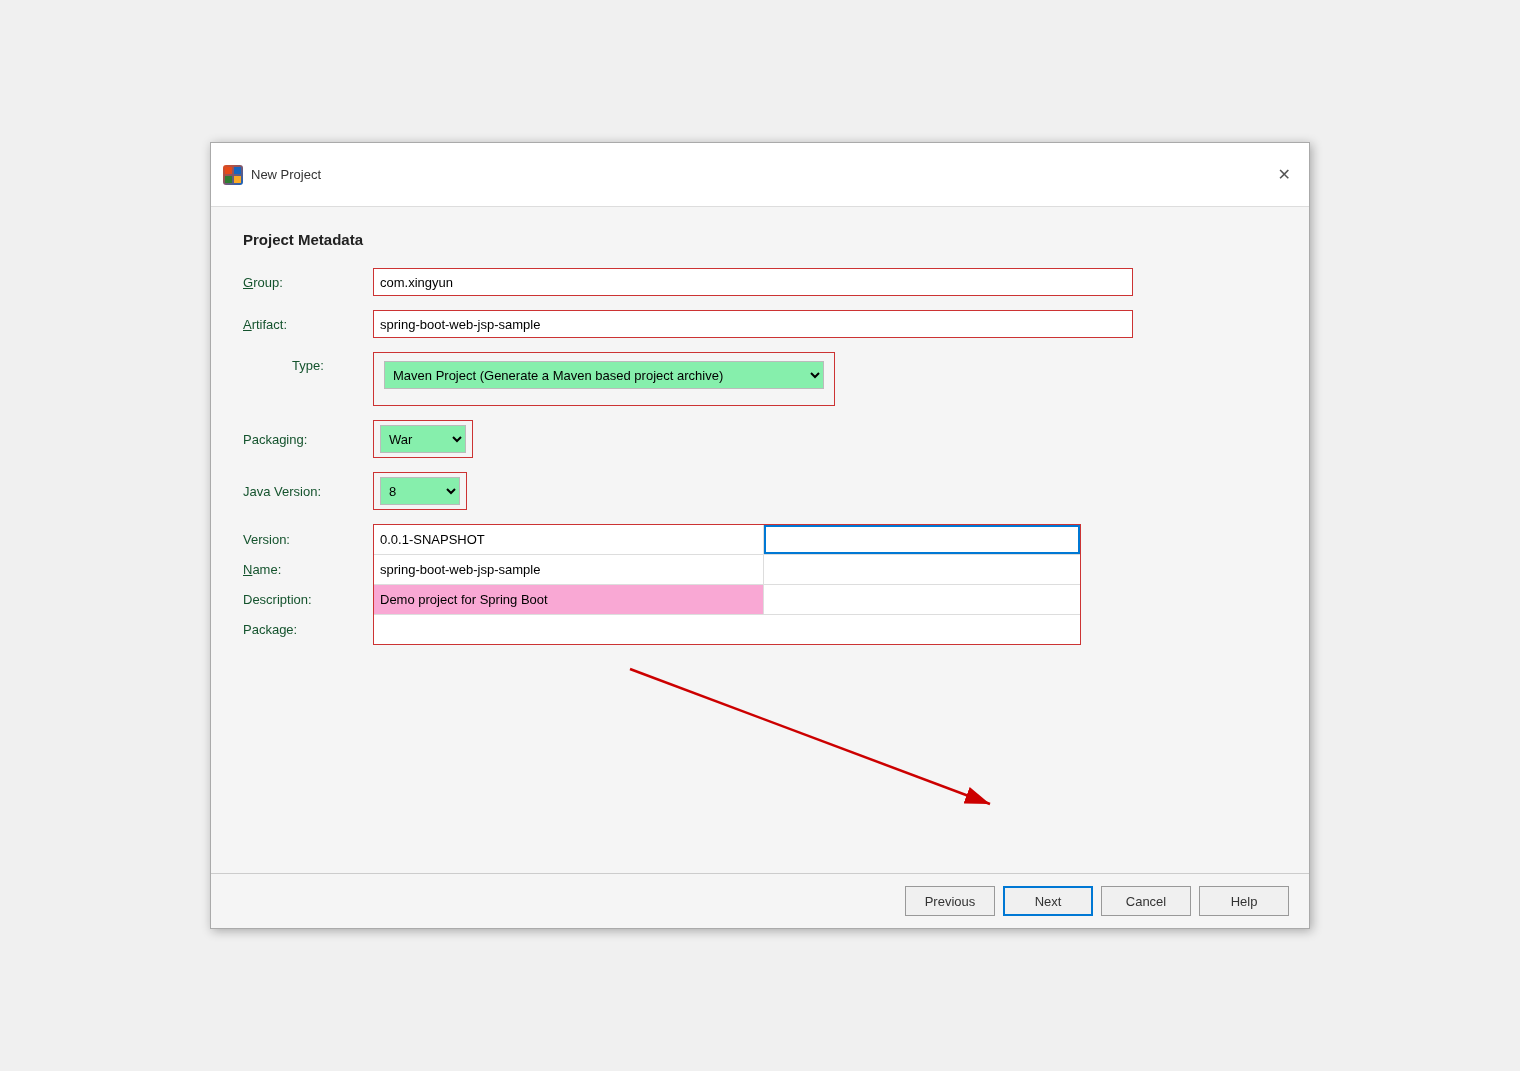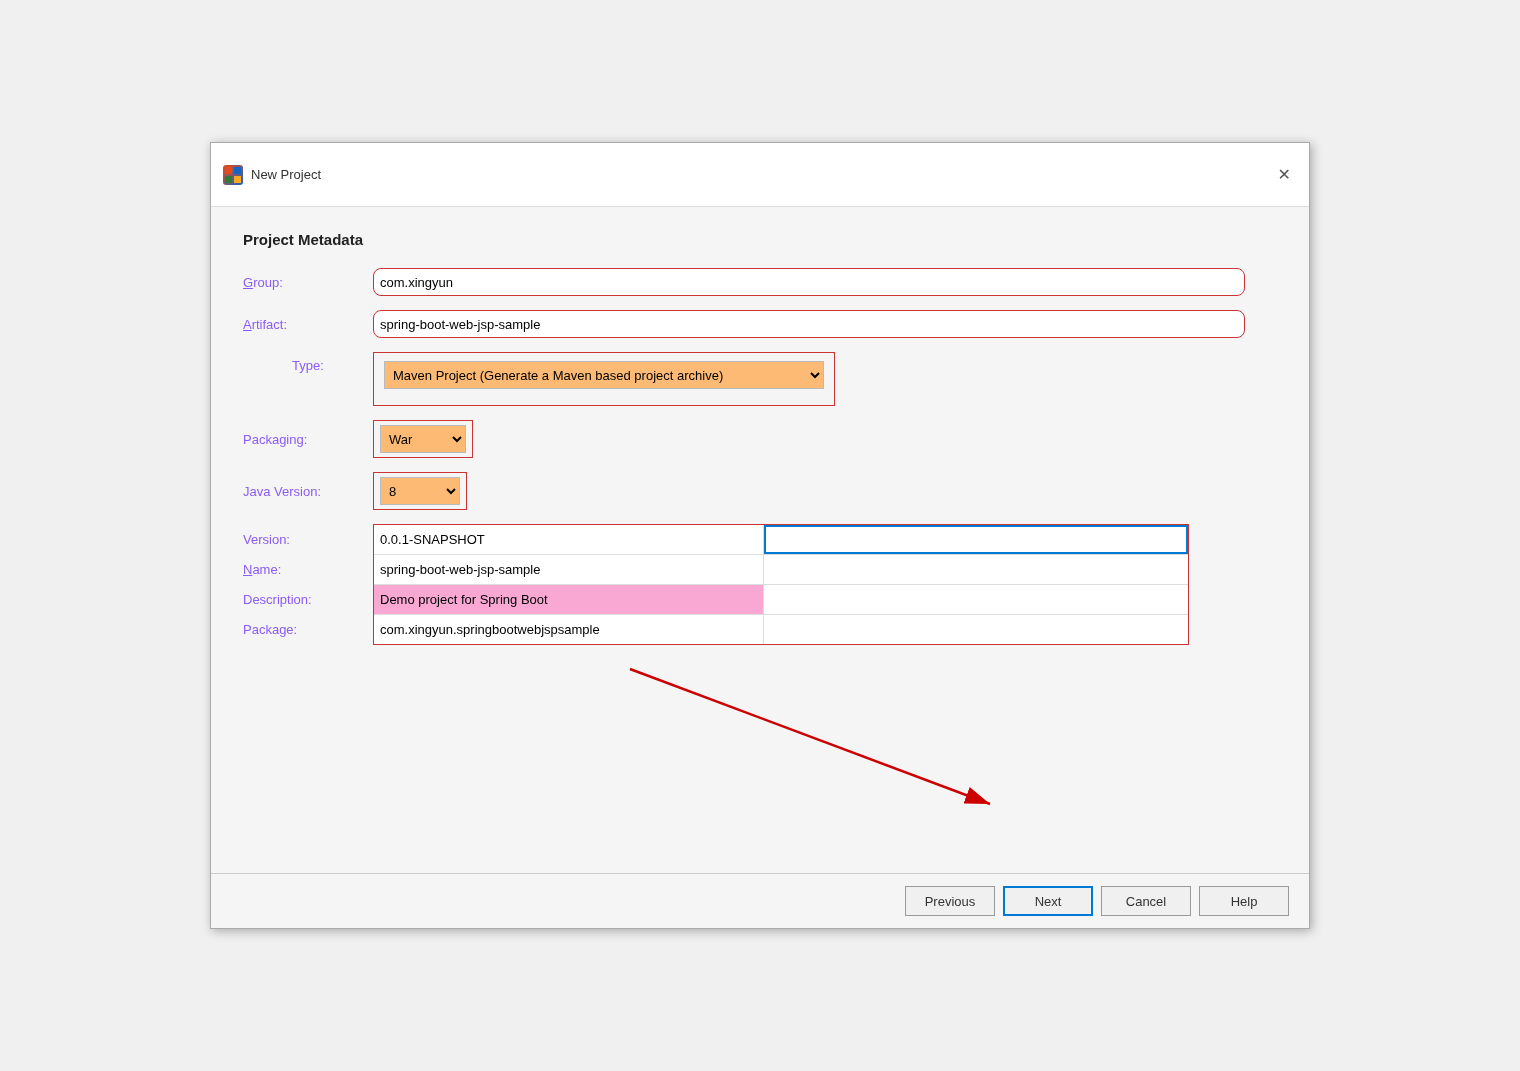--- a/index.html
+++ b/index.html
@@ -74,46 +74,45 @@
       flex: 1;
     }
     .form-row {
       display: flex;
       align-items: center;
       margin-bottom: 14px;
     }
     .form-label {
       width: 130px;
       min-width: 130px;
-      color: #8b5cf6;
+      color: #14532d;
       font-size: 13px;
       text-align: left;
     }
     .form-label u {
       text-decoration: underline;
     }
     .form-input {
       height: 28px;
       border: 1px solid #bbb;
       background: white;
       padding: 0 6px;
       font-size: 13px;
       outline: none;
     }
     .input-full {
-      width: 872px;
-      border-radius: 8px;
+      width: 760px;
     }
     .input-red-border {
       border: 1px solid #cc3333;
     }
     .form-select {
       height: 28px;
       border: 1px solid #bbb;
-      background: #fdba74;
+      background: #86efac;
       padding: 0 4px;
       font-size: 13px;
       cursor: pointer;
     }
     .type-select {
       width: 440px;
     }
     .lang-select {
       width: 120px;
     }
@@ -255,39 +254,38 @@
               <span>Description:</span>
             </div>
           </div>
           <div style="display:flex; align-items:center; height:30px;">
             <div class="form-label">
               <span>Package:</span>
             </div>
           </div>
         </div>
 
-        <div style="border: 1px solid #cc3333; display:flex; flex-direction:column; width: 816px;">
+        <div style="border: 1px solid #cc3333; display:flex; flex-direction:column; width: 708px;">
 
           <div style="display:flex; border-bottom: 1px solid #ddd;">
             <input type="text" value="0.0.1-SNAPSHOT" style="width: 390px; height: 29px; border-top: none; border-bottom: none; border-left: none; border-image: initial; border-right: 1px solid rgb(221, 221, 221); padding: 0px 6px; font-size: 13px; outline: none; background: white;">
             <input type="text" value="" style="flex: 1 1 0%; height: 29px; padding: 0px 6px; font-size: 13px; outline: none; background: white; border: 2px solid rgb(0, 120, 212);">
           </div>
 
           <div style="display:flex; border-bottom: 1px solid #ddd;">
             <input type="text" value="spring-boot-web-jsp-sample" style="width: 390px; height: 29px; border-top: none; border-bottom: none; border-left: none; border-image: initial; border-right: 1px solid rgb(221, 221, 221); padding: 0px 6px; font-size: 13px; outline: none; background: white;">
             <input type="text" value="" style="flex: 1 1 0%; height: 29px; border: none; padding: 0px 6px; font-size: 13px; outline: none; background: white;">
           </div>
 
           <div style="display:flex; border-bottom: 1px solid #ddd;">
             <input type="text" value="Demo project for Spring Boot" style="width: 390px; height: 29px; border-top: none; border-bottom: none; border-left: none; border-image: initial; border-right: 1px solid rgb(221, 221, 221); padding: 0px 6px; font-size: 13px; outline: none; background: #f9a8d4;">
             <input type="text" value="" style="flex: 1 1 0%; height: 29px; border: none; padding: 0px 6px; font-size: 13px; outline: none; background: white;">
           </div>
 
           <div style="display:flex;">
-            <input type="text" value="com.xingyun.springbootwebjspsample" style="width: 390px; height: 29px; border-top: none; border-bottom: none; border-left: none; border-image: initial; border-right: 1px solid rgb(221, 221, 221); padding: 0px 6px; font-size: 13px; outline: none; background: white;">
             <input type="text" value="" style="flex: 1 1 0%; height: 29px; border: none; padding: 0px 6px; font-size: 13px; outline: none; background: white;">
           </div>
         </div>
       </div>
 
       <div class="arrow-container">
         <svg class="arrow-svg" viewBox="0 0 900 200" xmlns="http://www.w3.org/2000/svg">
           <defs>
             <marker id="arrowhead" markerWidth="10" markerHeight="7" refX="10" refY="3.5" orient="auto">
               <polygon points="0 0, 10 3.5, 0 7" fill="#cc0000"></polygon>

